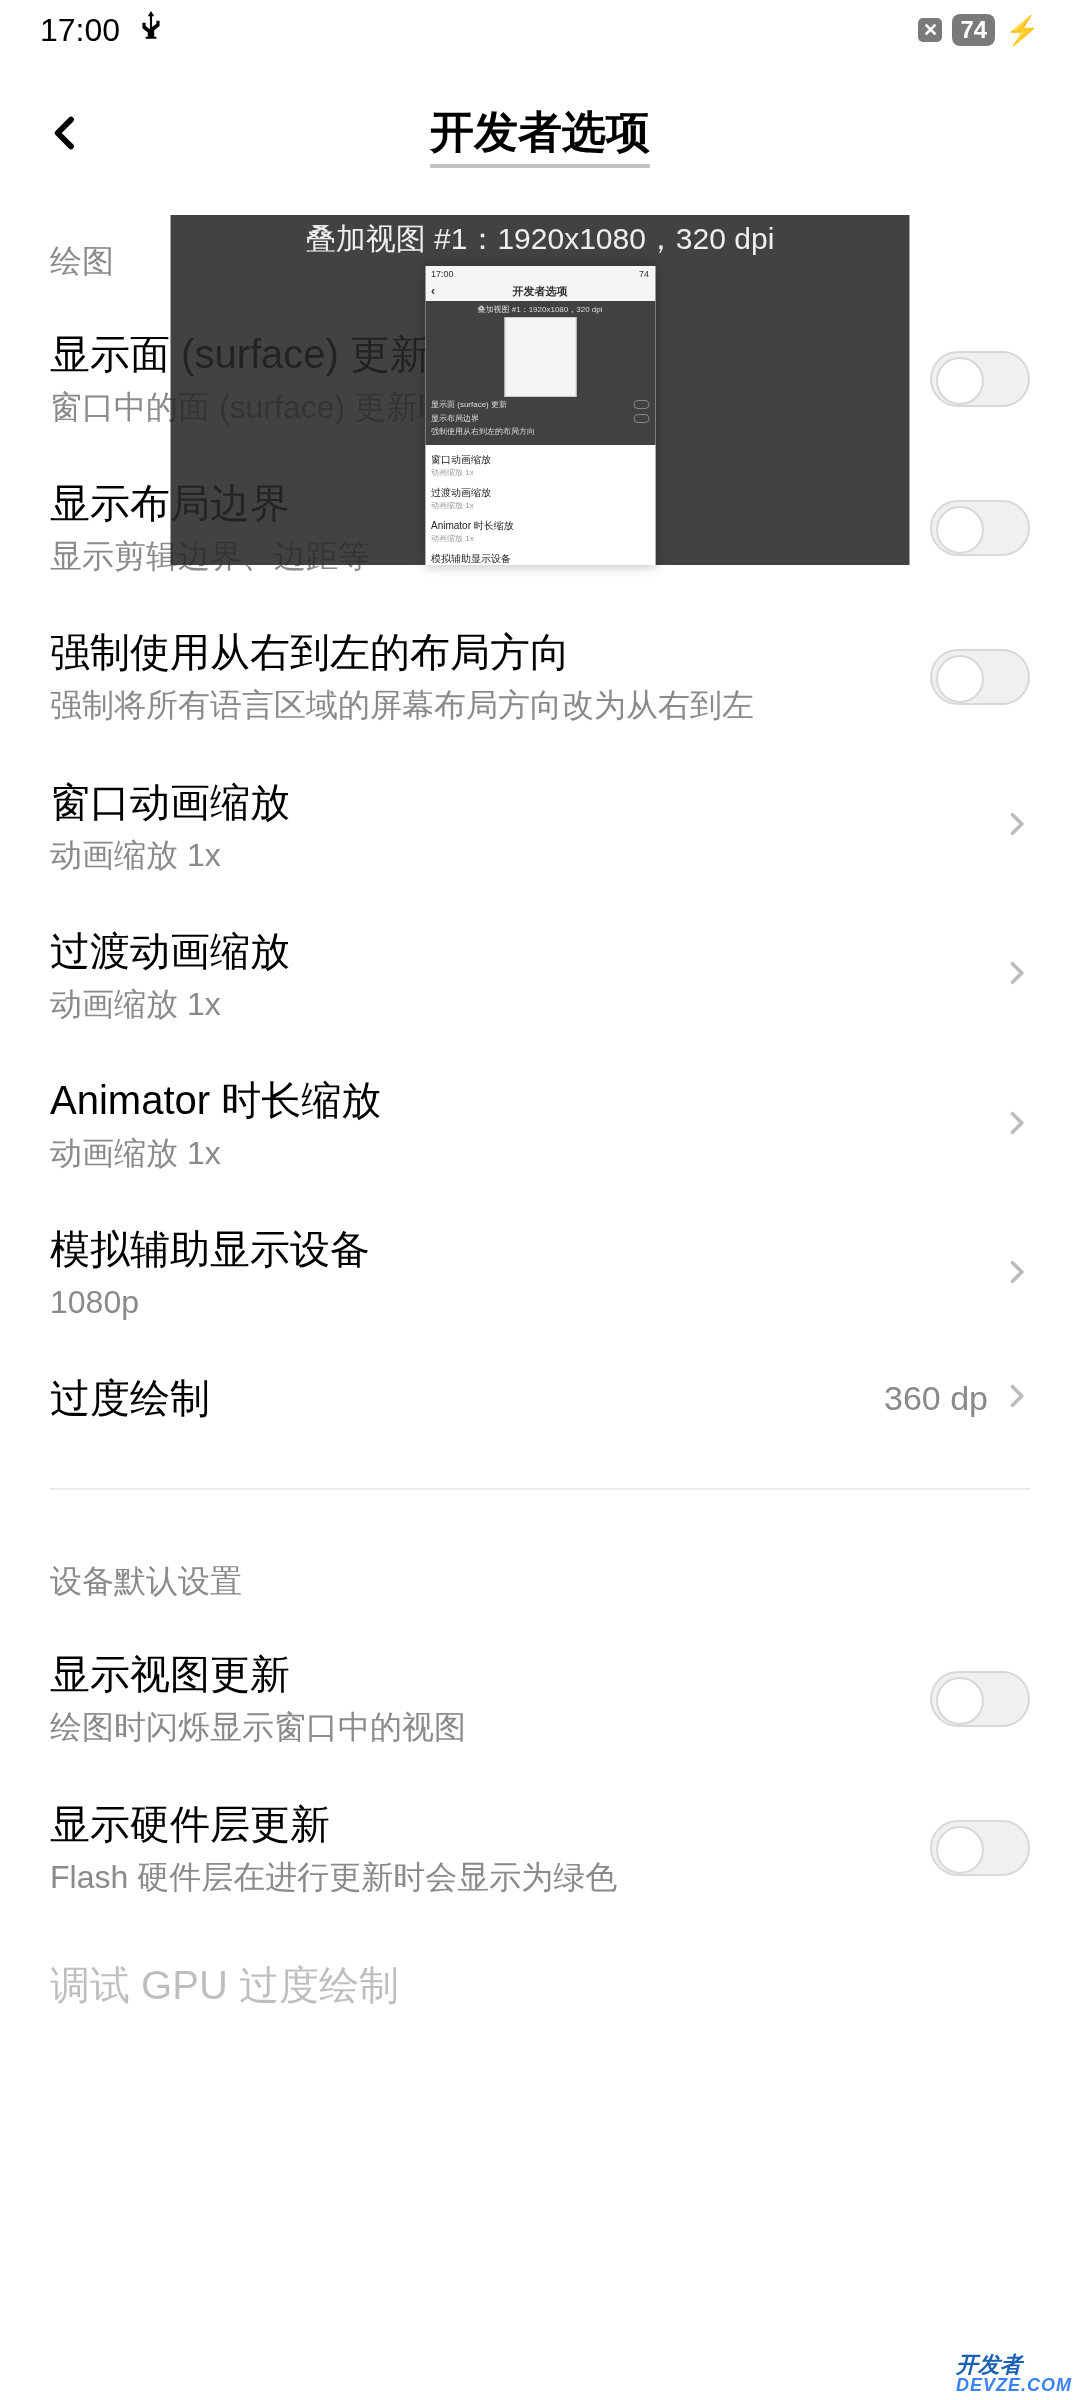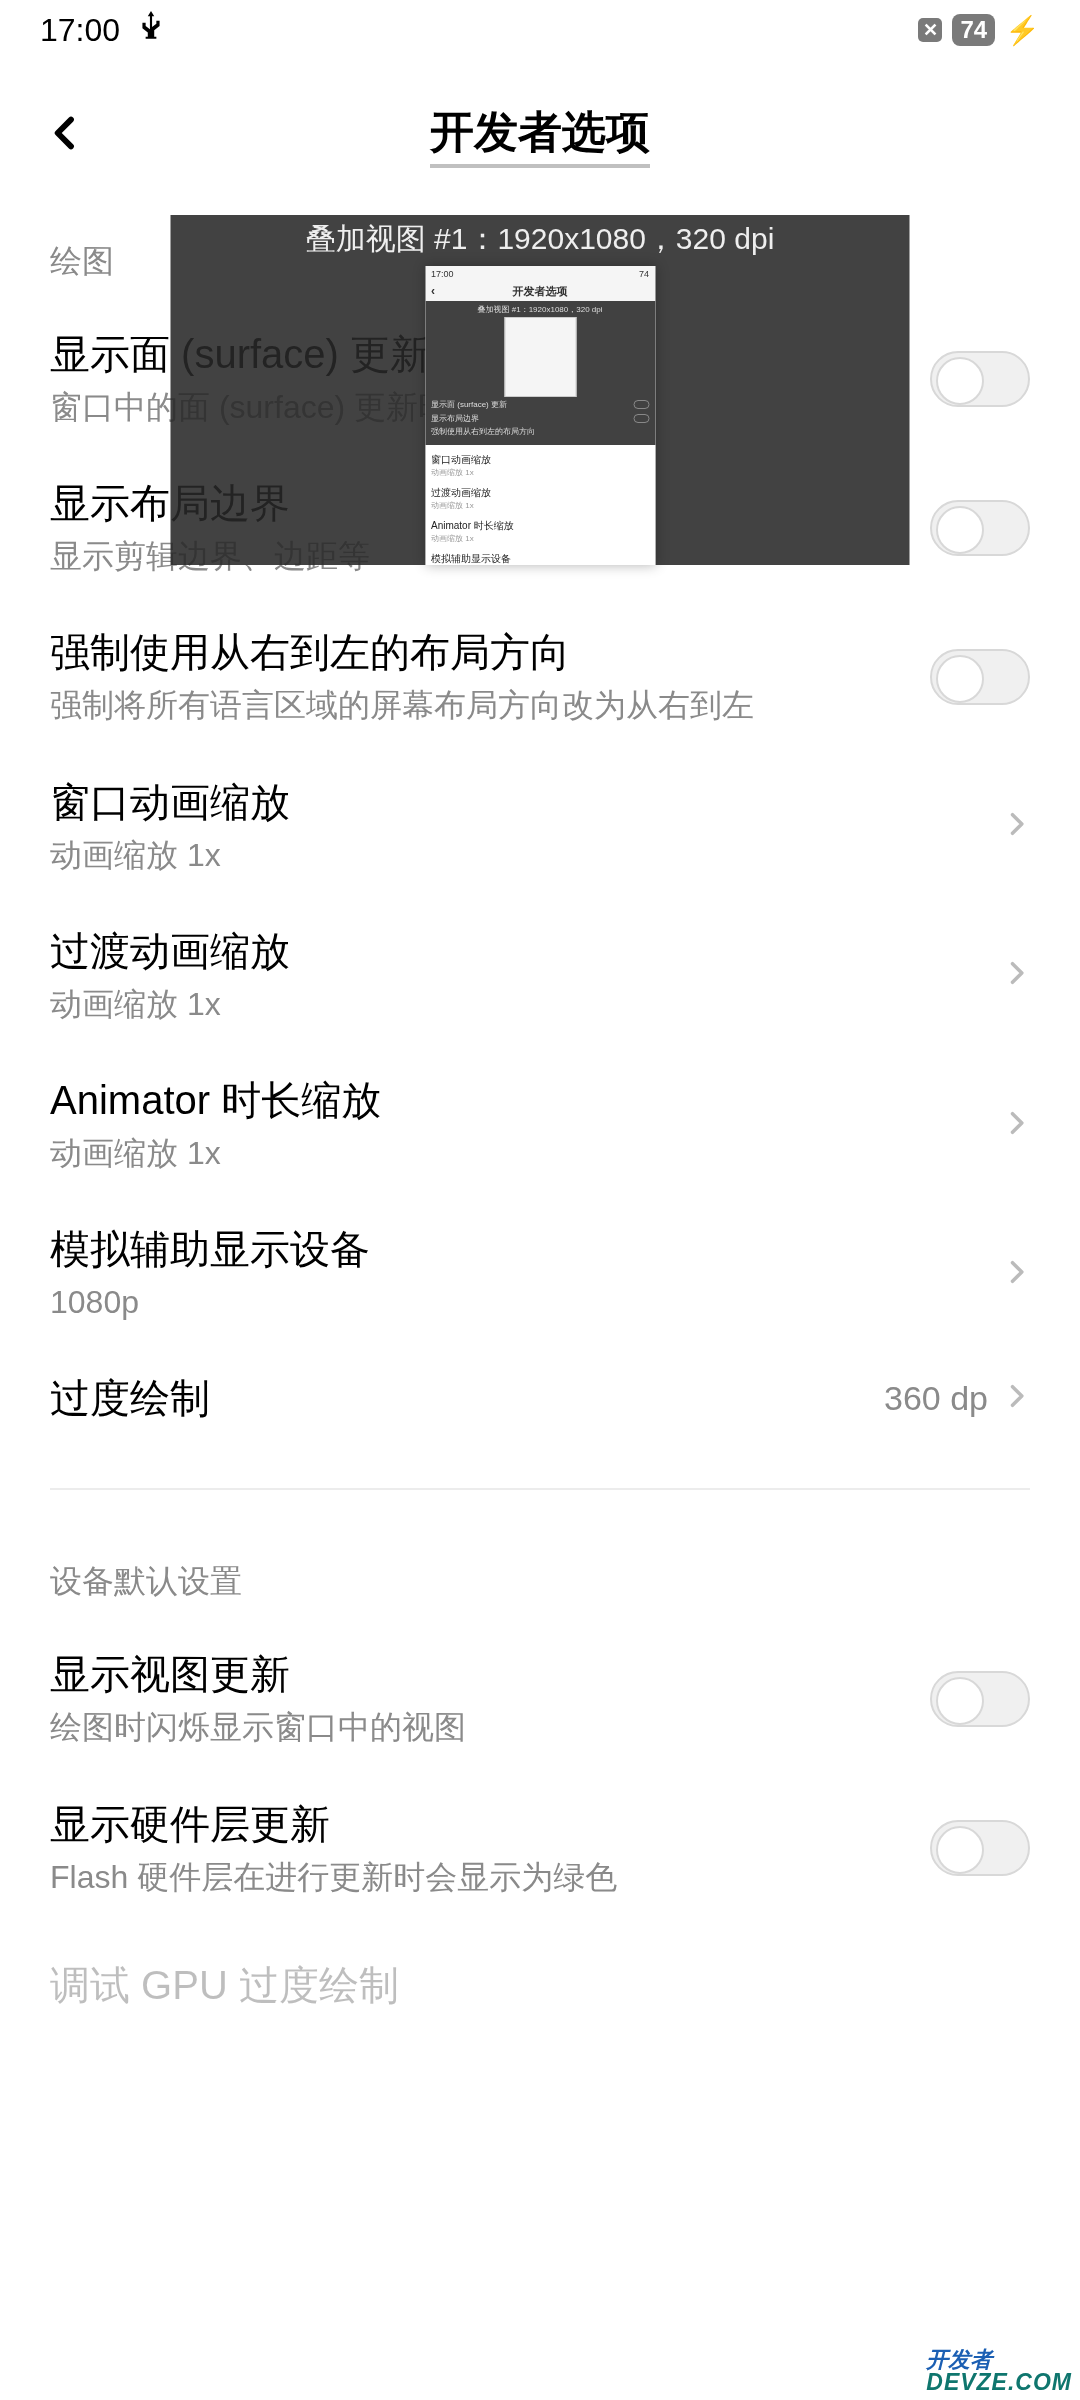--- a/index.html
+++ b/index.html
@@ -200,21 +200,21 @@
   .watermark {
     position: absolute;
     right: 8px;
     bottom: 6px;
     font-size: 22px;
     font-weight: 700;
     font-style: italic;
     line-height: 1;
   }
   .wm-top { color: #1b5fb3; }
-  .wm-bot { color: #0f766e; font-size: 23px; letter-spacing: 1px;}
+  .wm-bot { color: #3b82f6; font-size: 18px; letter-spacing: 1px;}
 </style>
 </head>
 <body>
 
 <div class="status-bar">
   <div class="status-left">
     <span>17:00</span>
     <span>
       <svg width="26" height="30" viewBox="0 0 24 28">
           <path fill="#000" d="M12 0l-3 5h2v12l-4-3v-3H4v5l5 4v4H7v2h10v-2h-2v-6l5-4V9h-3v3l-4 3V5h2z"></path>

